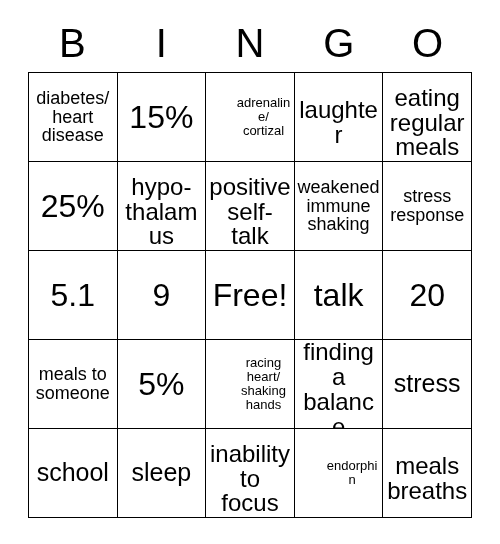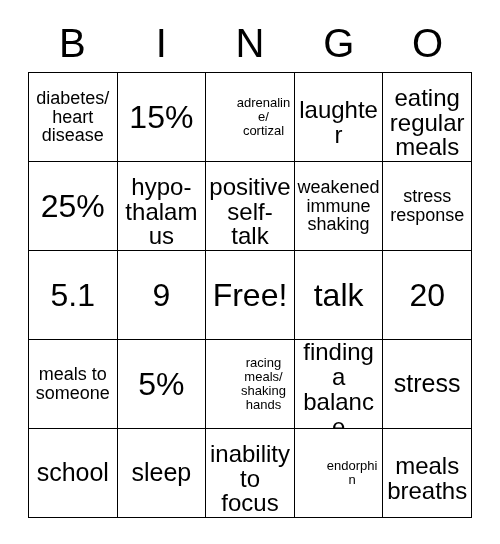--- a/index.html
+++ b/index.html
@@ -158,21 +158,21 @@
 
     <div class="cell fs-sm">
         <span class="cell-text">meals to
 someone</span>
       </div>
     <div class="cell fs-xxl">
         <span class="cell-text">5%</span>
       </div>
     <div class="cell fs-xs">
         <span class="cell-text">racing
-meals/
+heart/
 shaking
 hands</span>
       </div>
     <div class="cell fs-md">
         <span class="cell-text">finding
 a
 balance</span>
       </div>
     <div class="cell fs-lg">
         <span class="cell-text">stress</span>

